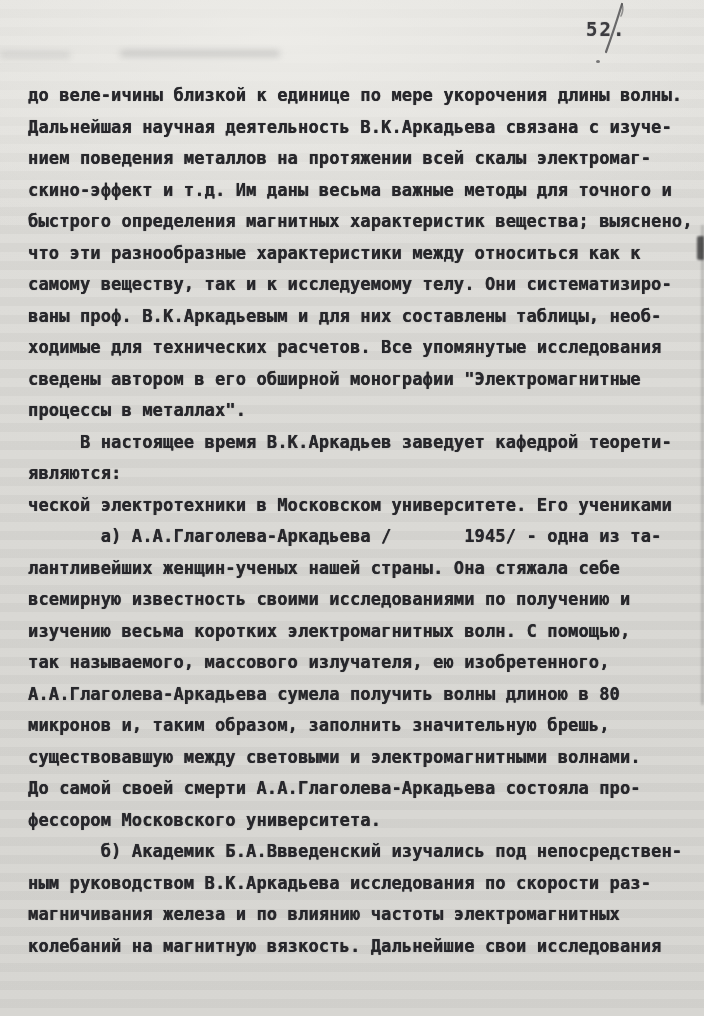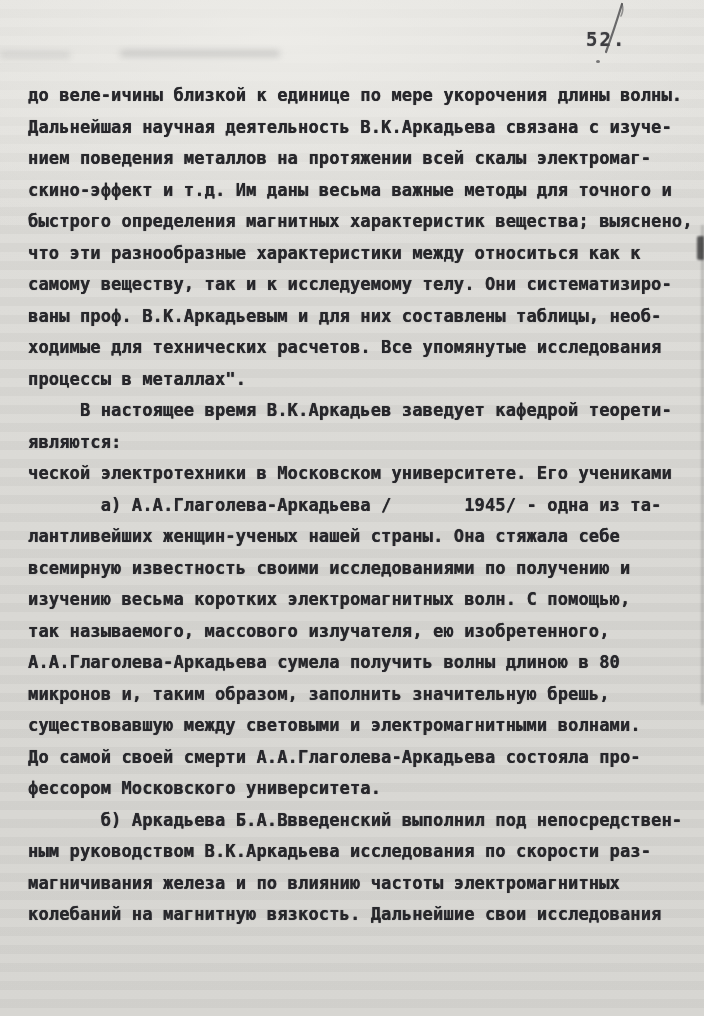--- a/index.html
+++ b/index.html
@@ -29,21 +29,21 @@
   .edge-tick {
     position: absolute; right: 0px; top: 236px; width: 7px; height: 24px;
     background: rgba(40,40,42,0.75); filter: blur(1px);
     border-radius: 2px 0 0 2px;
   }
   .edge-shadow {
     position: absolute; right: 0; top: 225px; width: 3px; height: 480px;
     background: rgba(90,90,90,0.25); filter: blur(1px);
   }
   .page-number {
-    position: absolute; left: 586px; top: 28px;
+    position: absolute; left: 586px; top: 18px;
     font-size: 19px; font-weight: bold;
     color: #3c3c40; letter-spacing: 2px;
     text-shadow: 0 0 1px rgba(60,60,64,0.6);
   }
   .pen-mark { position: absolute; left: 598px; top: 0px; }
   .pen-dot {
     position: absolute; left: 596px; top: 60px; width: 4px; height: 3px;
     background: rgba(70,70,72,0.7); border-radius: 50%;
   }
   .textblock {
@@ -80,32 +80,33 @@
   <div class="textblock">
       <div class="line">до веле-ичины близкой к единице по мере укорочения длины волны.</div>
       <div class="line">Дальнейшая научная деятельность В.К.Аркадьева связана с изуче-</div>
       <div class="line">нием поведения металлов на протяжении всей скалы электромаг-</div>
       <div class="line">скино-эффект и т.д. Им даны весьма важные методы для точного и</div>
       <div class="line">быстрого определения магнитных характеристик вещества; выяснено,</div>
       <div class="line">что эти разнообразные характеристики между относиться как к</div>
       <div class="line">самому веществу, так и к исследуемому телу. Они систематизиро-</div>
       <div class="line">ваны проф. В.К.Аркадьевым и для них составлены таблицы, необ-</div>
       <div class="line">ходимые для технических расчетов. Все упомянутые исследования</div>
+      <div class="line">сведены автором в его обширной монографии "Электромагнитные</div>
       <div class="line">процессы в металлах".</div>
       <div class="line">     В настоящее время В.К.Аркадьев заведует кафедрой теорети-</div>
       <div class="line">являются:</div>
       <div class="line">ческой электротехники в Московском университете. Его учениками</div>
       <div class="line">       а) А.А.Глаголева-Аркадьева /       1945/ - одна из та-</div>
       <div class="line">лантливейших женщин-ученых нашей страны. Она стяжала себе</div>
       <div class="line">всемирную известность своими исследованиями по получению и</div>
       <div class="line">изучению весьма коротких электромагнитных волн. С помощью,</div>
       <div class="line">так называемого, массового излучателя, ею изобретенного,</div>
       <div class="line">А.А.Глаголева-Аркадьева сумела получить волны длиною в 80</div>
       <div class="line">микронов и, таким образом, заполнить значительную брешь,</div>
       <div class="line">существовавшую между световыми и электромагнитными волнами.</div>
       <div class="line">До самой своей смерти А.А.Глаголева-Аркадьева состояла про-</div>
       <div class="line">фессором Московского университета.</div>
-      <div class="line">       б) Аркадьева Б.А.Ввведенский выполнил под непосредствен-</div>
+      <div class="line">       б) Академик Б.А.Ввведенский изучались под непосредствен-</div>
       <div class="line">ным руководством В.К.Аркадьева исследования по скорости раз-</div>
       <div class="line">магничивания железа и по влиянию частоты электромагнитных</div>
       <div class="line">колебаний на магнитную вязкость. Дальнейшие свои исследования</div>
     </div>
 </div>
 
 </body></html>

